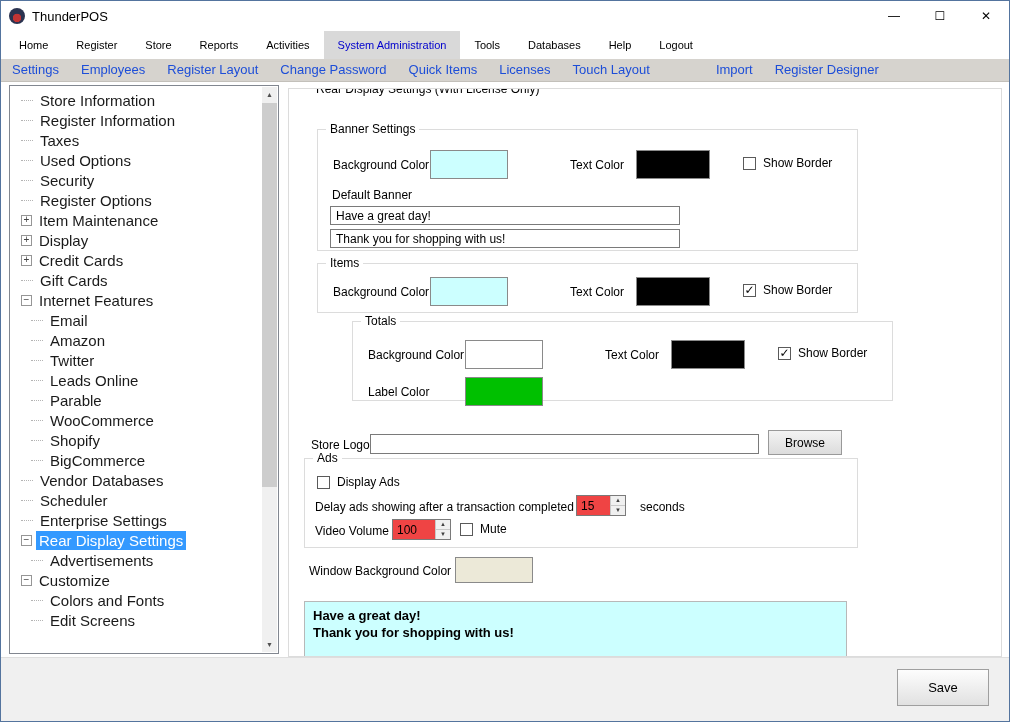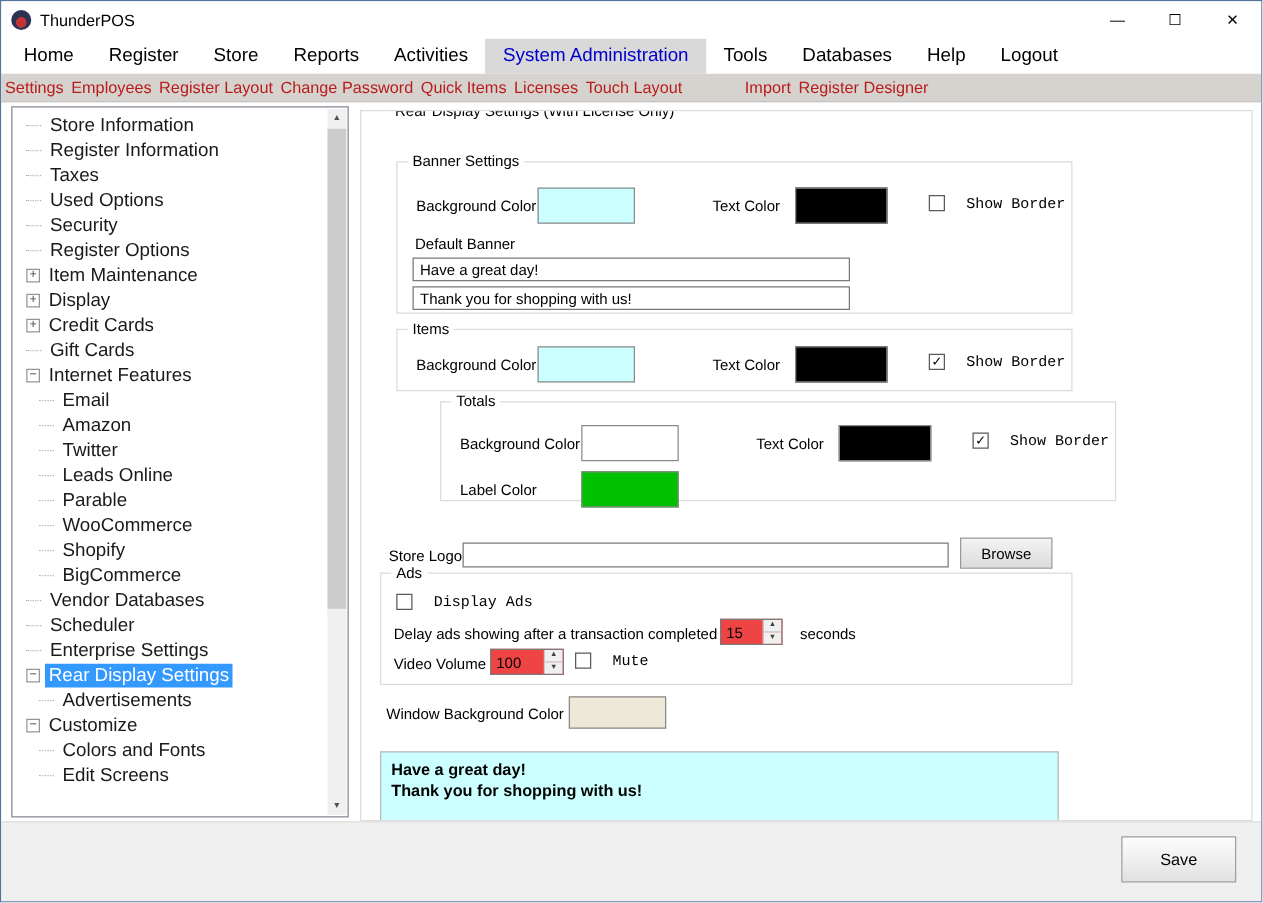--- a/index.html
+++ b/index.html
@@ -8,27 +8,27 @@
   .window { position:relative; width:1010px; height:722px; border:1px solid #54749e; background:#fff; overflow:hidden; }
 
   
   .titlebar { height:30px; display:flex; align-items:center; padding-left:8px; background:#fff; }
   .app-icon { width:16px; height:16px; border-radius:50%; background:radial-gradient(circle at 50% 62%, #c23434 0 4px, #2b3350 4.5px); margin-right:7px; }
   .title-text { font-size:13px; color:#000; }
   .win-controls { margin-left:auto; display:flex; height:30px; }
   .win-btn { width:46px; height:30px; display:flex; align-items:center; justify-content:center; font-size:12px; color:#000; cursor:default; }
 
   
-  .menubar { height:28px; display:flex; align-items:stretch; padding-left:4px; background:#fff; font-size:15px; }
+  .menubar { height:28px; display:flex; align-items:stretch; padding-left:4px; background:#fff; font-size:11px; }
   .menu-item { padding:0 14px; line-height:28px; color:#000; white-space:nowrap; }
   .menu-item.active { background:#d9d9d9; color:#0000cd; }
 
   
   .toolbar { height:23px; background:#d6d3ce; display:flex; align-items:stretch; font-size:13px; border-bottom:1px solid #c3c0ba; }
-  .tb-item { padding:0 3px; line-height:22px; color:#b91c1c; white-space:nowrap; }
+  .tb-item { padding:0 11px; line-height:22px; color:#1d4ed8; white-space:nowrap; }
   .tb-item:nth-child(8) { margin-left:44px; }
 
   
   .content { position:absolute; top:81px; left:0; right:0; bottom:64px; background:#fff; }
 
   
   .treepanel { position:absolute; left:8px; top:3px; width:270px; bottom:3px; border:1px solid #828790; background:#fff; }
   .tree-items { position:absolute; left:1px; top:1px; right:16px; bottom:1px; overflow:hidden; padding-top:3px; font-size:15px; color:#1a1a1a; }
   .tree-row { height:20px; display:flex; align-items:center; white-space:nowrap; }
   .tree-row.level0 { padding-left:10px; }
@@ -46,21 +46,21 @@
   .sb-thumb { position:absolute; left:0; top:16px; width:15px; height:68%; background:#cdcdcd; }
 
   
   .mainpanel { position:absolute; left:287px; top:6px; right:7px; bottom:0; border:1px solid #dcdcdc; background:#fff; overflow:hidden; font-size:12px; }
   .panel-header { position:absolute; top:-7px; left:22px; background:#fff; padding:0 5px; font-size:12px; color:#000; z-index:2; white-space:nowrap; }
 
   .groupbox { position:absolute; border:1px solid #dcdcdc; background:#fff; }
   .group-label { position:absolute; top:-8px; left:8px; background:#fff; padding:0 4px; font-size:12px; color:#000; white-space:nowrap; }
   .lbl { position:absolute; font-size:12px; color:#000; white-space:nowrap; }
   .swatch { position:absolute; width:78px; height:29px; border:1px solid #8a8a8a; }
-  .checkwrap { position:absolute; display:flex; gap:17px; font-size:12px; white-space:nowrap;font-family:Liberation Mono, monospace; }
+  .checkwrap { position:absolute; display:flex; align-items:center; gap:7px; font-size:12px; white-space:nowrap; }
   .cbox { width:13px; height:13px; border:1px solid #5a5a5a; background:#fff; display:inline-block; position:relative; flex:0 0 auto; }
   .cbox.checked::after { content:"✓"; position:absolute; left:0; top:-2px; width:100%; text-align:center; font-size:12px; font-weight:bold; color:#000; }
 
   .textinput { position:absolute; border:1px solid #7a7a7a; background:#fff; font-family:"Liberation Sans","DejaVu Sans",sans-serif; font-size:12px; padding:1px 5px; outline:none; }
 
   .spinner { position:absolute; display:flex; border:1px solid #7a7a7a; background:#ef4444; height:21px; }
   .spin-value { flex:1; font-size:12px; padding:3px 0 0 4px; }
   .spin-btns { width:15px; display:flex; flex-direction:column; border-left:1px solid #c8c8c8; }
   .spin-up,.spin-down { flex:1; font-size:6px; line-height:9px; text-align:center; color:#404040; background:#f0f0f0; }
   .spin-up { border-bottom:1px solid #c8c8c8; }

